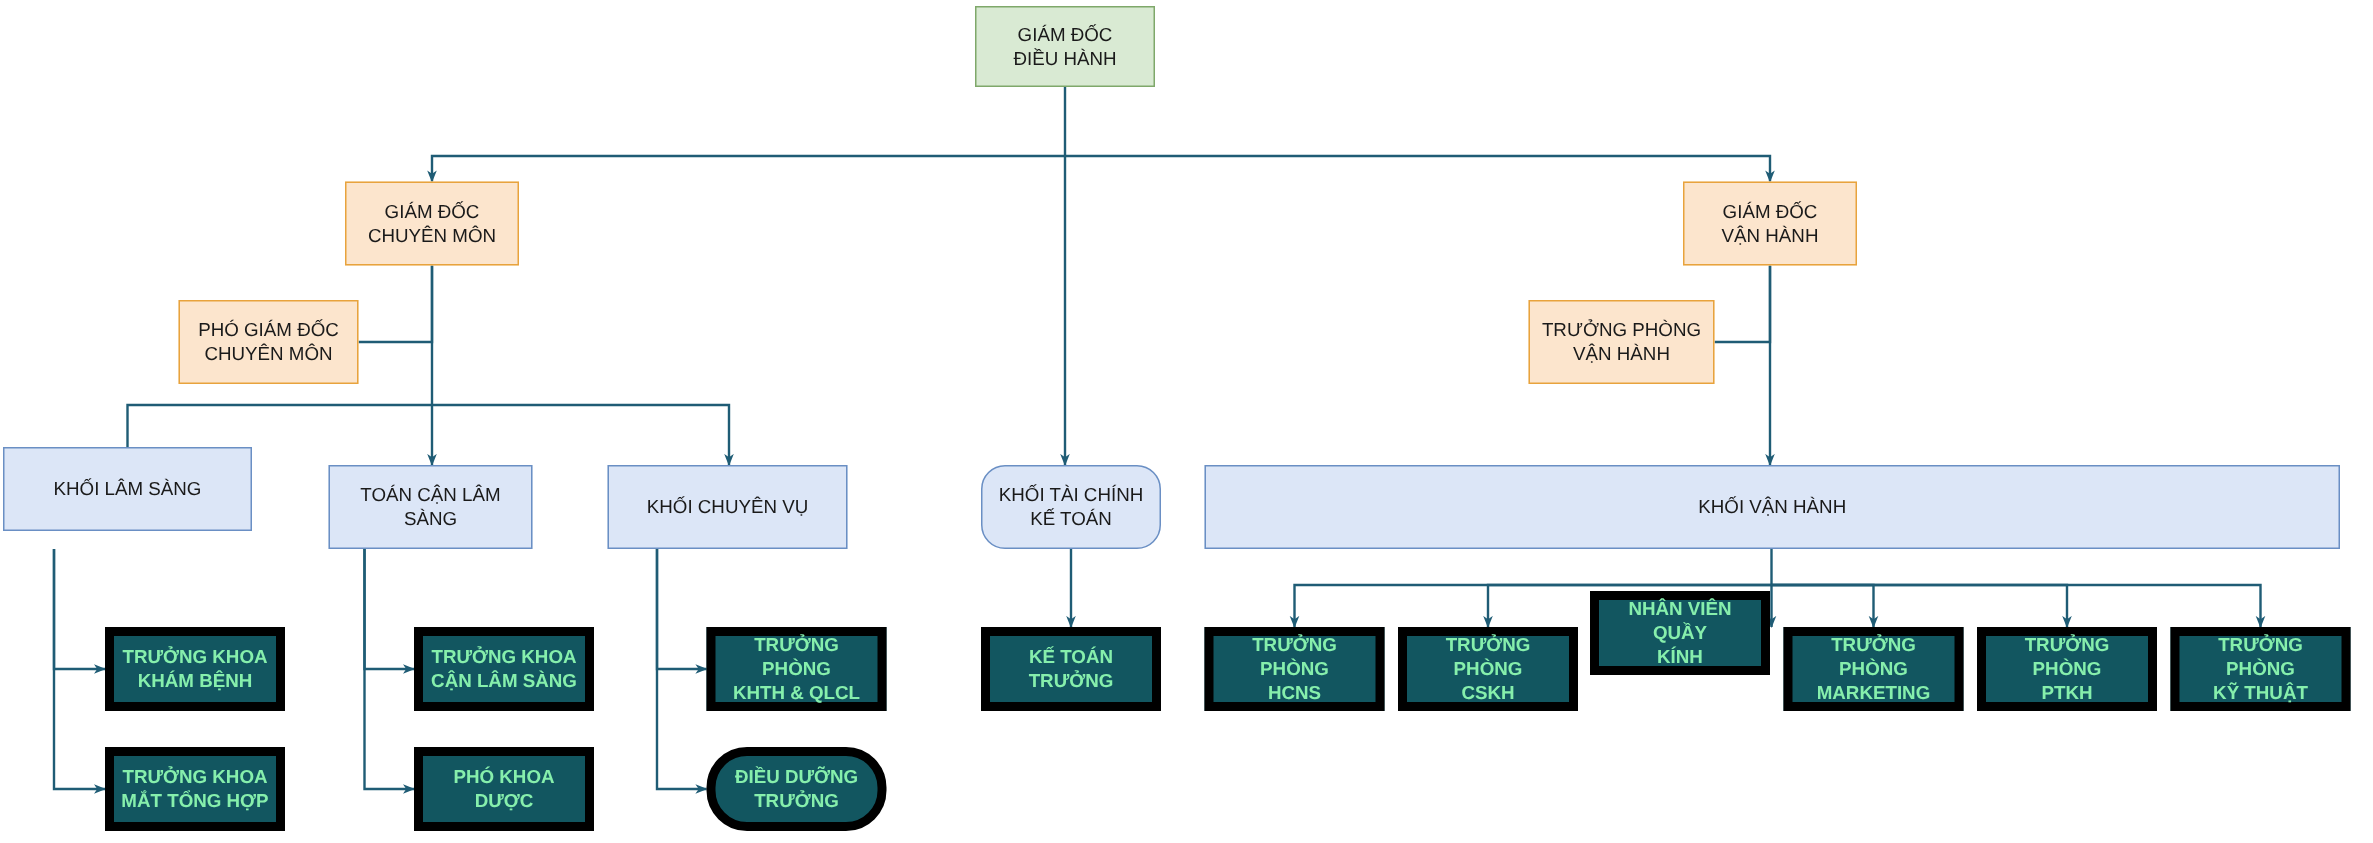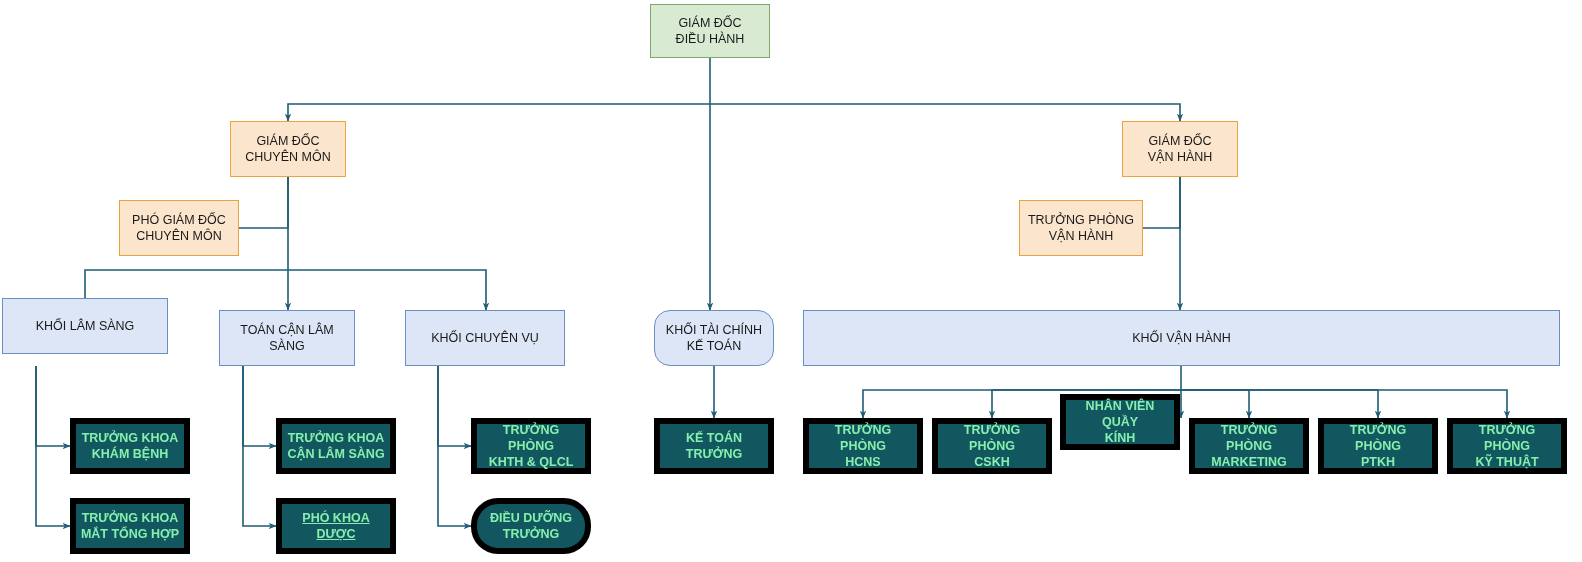--- a/index.html
+++ b/index.html
@@ -102,21 +102,21 @@
 KHÁM BỆNH</span>
       </div>
       <div class="node n-teal" style="left: 70px; top: 498px; width: 120px; height: 56px;">
         <span class="lbl">TRƯỞNG KHOA
 MẮT TỔNG HỢP</span>
       </div>
       <div class="node n-teal" style="left: 276px; top: 418px; width: 120px; height: 56px;">
         <span class="lbl">TRƯỞNG KHOA
 CẬN LÂM SÀNG</span>
       </div>
-      <div class="node n-teal" style="left: 276px; top: 498px; width: 120px; height: 56px; text-decoration: underline;">
+      <div class="node n-teal" style="left: 276px; top: 498px; width: 120px; height: 56px;">
         <span class="lbl">PHÓ KHOA DƯỢC</span>
       </div>
       <div class="node n-teal" style="left: 471px; top: 418px; width: 120px; height: 56px;">
         <span class="lbl">TRƯỞNG PHÒNG
 KHTH &amp; QLCL</span>
       </div>
       <div class="node n-teal" style="left: 471px; top: 498px; width: 120px; height: 56px; border-radius: 27px;">
         <span class="lbl">ĐIỀU DƯỠNG
 TRƯỞNG</span>
       </div>

